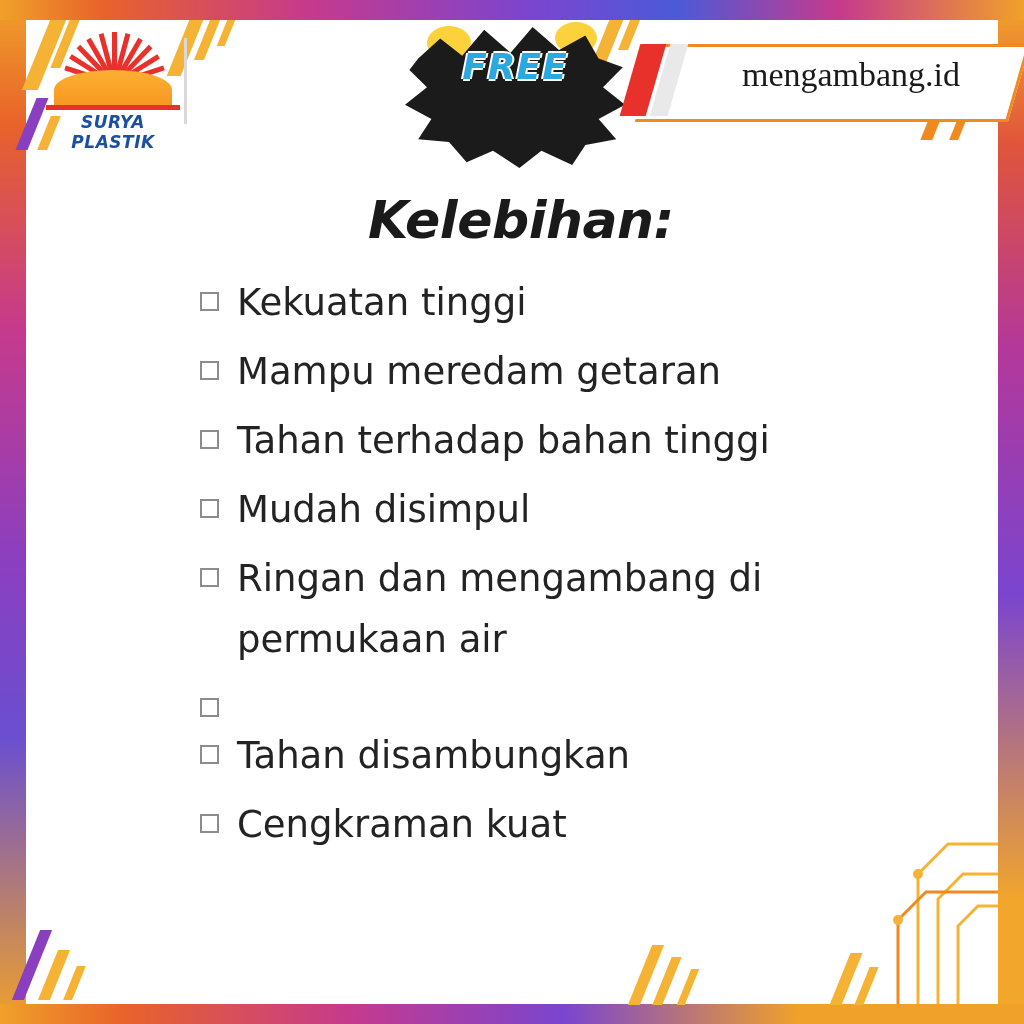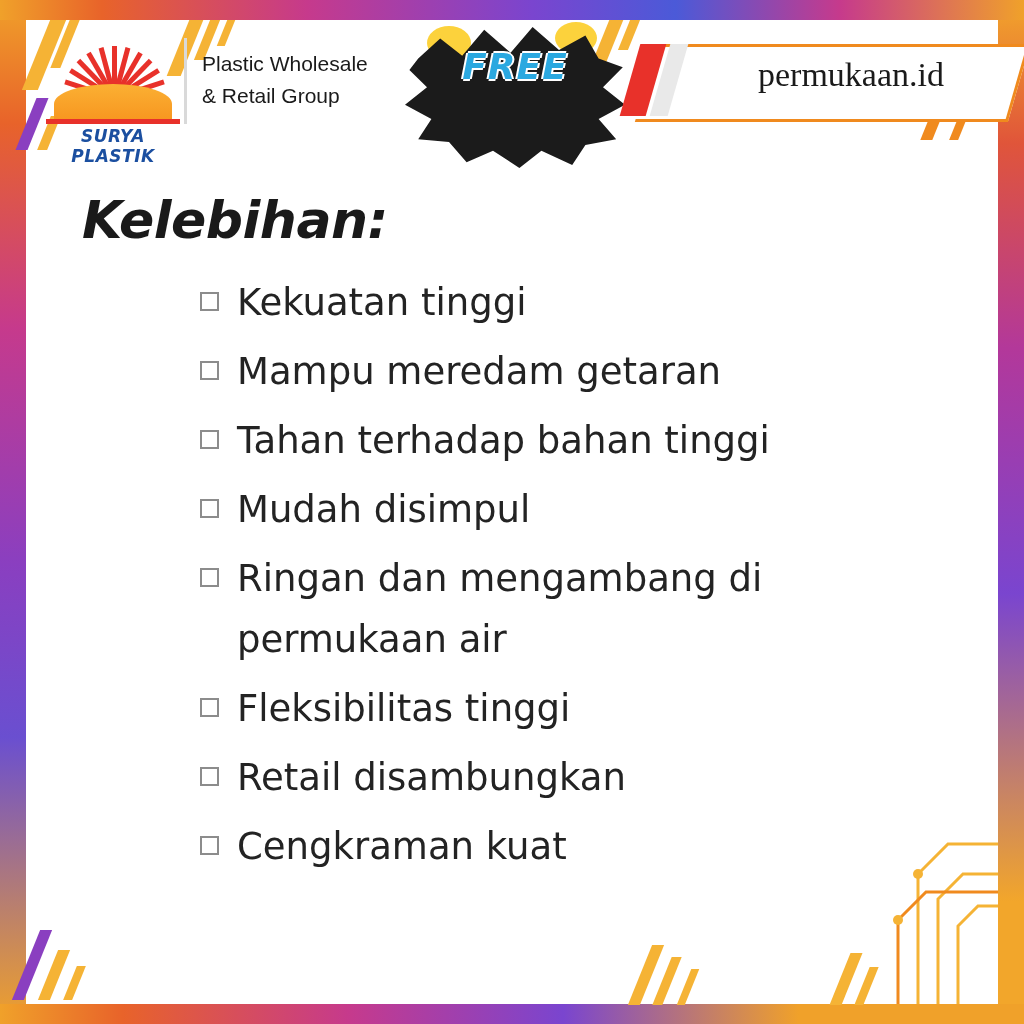--- a/index.html
+++ b/index.html
@@ -71,21 +71,21 @@
   }
 
   
   .header {
     position: absolute;
     left: 26px; top: 20px;
     width: 972px; height: 150px;
   }
   .logo-box {
     position: absolute;
-    left: 12px; top: 18px;
+    left: 12px; top: 4px;
     width: 150px; height: 112px;
   }
   .sun {
     position: absolute;
     left: 8px; top: 4px;
     width: 134px; height: 82px;
     overflow: hidden;
   }
   .sun-rays {
     position: absolute;
@@ -233,20 +233,21 @@
     width: 900px;
   }
   .title {
     font-family: "DejaVu Sans", sans-serif;
     font-weight: bold;
     font-style: italic;
     font-size: 52px;
     color: #1a1a1a;
     margin: 0 0 22px 22px;
     letter-spacing: -0.5px;
+    text-align: center;
   }
   ul.feature-list {
     list-style: none;
     margin: 0;
     padding: 0 0 0 140px;
   }
   ul.feature-list li {
     display: flex;
     align-items: flex-start;
     margin-bottom: 8px;
@@ -342,37 +343,33 @@
           <div class="ray" style="transform: rotate(72deg);"></div>
         </div>
         <div class="sun-disc"></div>
         <div class="sun-line"></div>
       </div>
       <div class="logo-word">SURYA PLASTIK</div>
     </div>
 
     <div class="header-div"></div>
 
-    <div class="brand-text">
-      <div>Plastic Wholesale</div>
-      <div>&amp; Retail Group</div>
-    </div>
 
     <div class="burst">
       <div class="burst-cloud" style="left:22px; top:6px;  width:44px; height:34px;"></div>
       <div class="burst-cloud" style="left:150px; top:2px; width:42px; height:32px;"></div>
       <div class="burst-star"></div>
       <div class="burst-free">FREE</div>
     </div>
 
     <div class="shop-plate">
       <div class="plate-bg"></div>
       <div class="plate-red"></div>
       <div class="plate-grey"></div>
-      <div class="shop-name">permukaan.id</div>
+      <div class="shop-name">mengambang.id</div>
     </div>
   </div>
 
   <div class="content">
     <h1 class="title">Kelebihan:</h1>
 
     <ul class="feature-list">
       <li>
         <span class="checkbox"></span>
         <span class="item-text">Kekuatan tinggi</span>
@@ -388,25 +385,24 @@
       <li>
         <span class="checkbox"></span>
         <span class="item-text">Mudah disimpul</span>
       </li>
       <li>
         <span class="checkbox"></span>
         <span class="item-text">Ringan dan mengambang di permukaan air</span>
       </li>
       <li>
         <span class="checkbox"></span>
-        <span class="item-text">Fleksibilitas tinggi</span>
-      </li>
-      <li>
-        <span class="checkbox"></span>
-        <span class="item-text">Retail disambungkan</span>
+      </li>
+      <li>
+        <span class="checkbox"></span>
+        <span class="item-text">Tahan disambungkan</span>
       </li>
       <li>
         <span class="checkbox"></span>
         <span class="item-text">Cengkraman kuat</span>
       </li>
     </ul>
   </div>
 
 </div>
 

